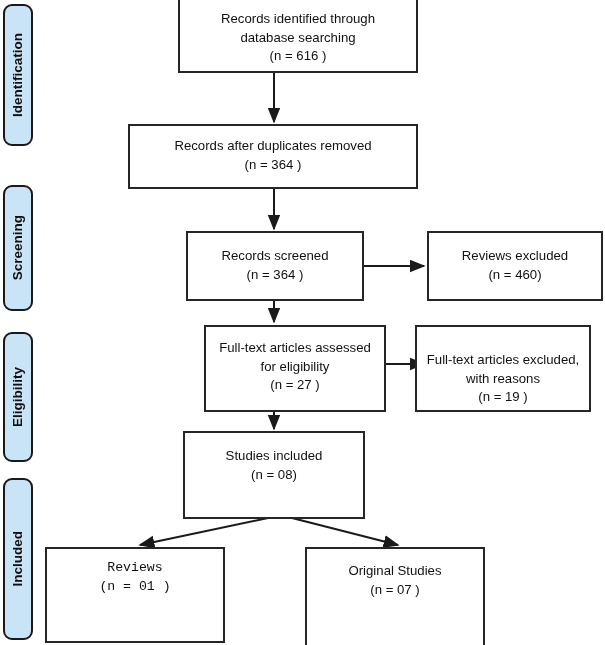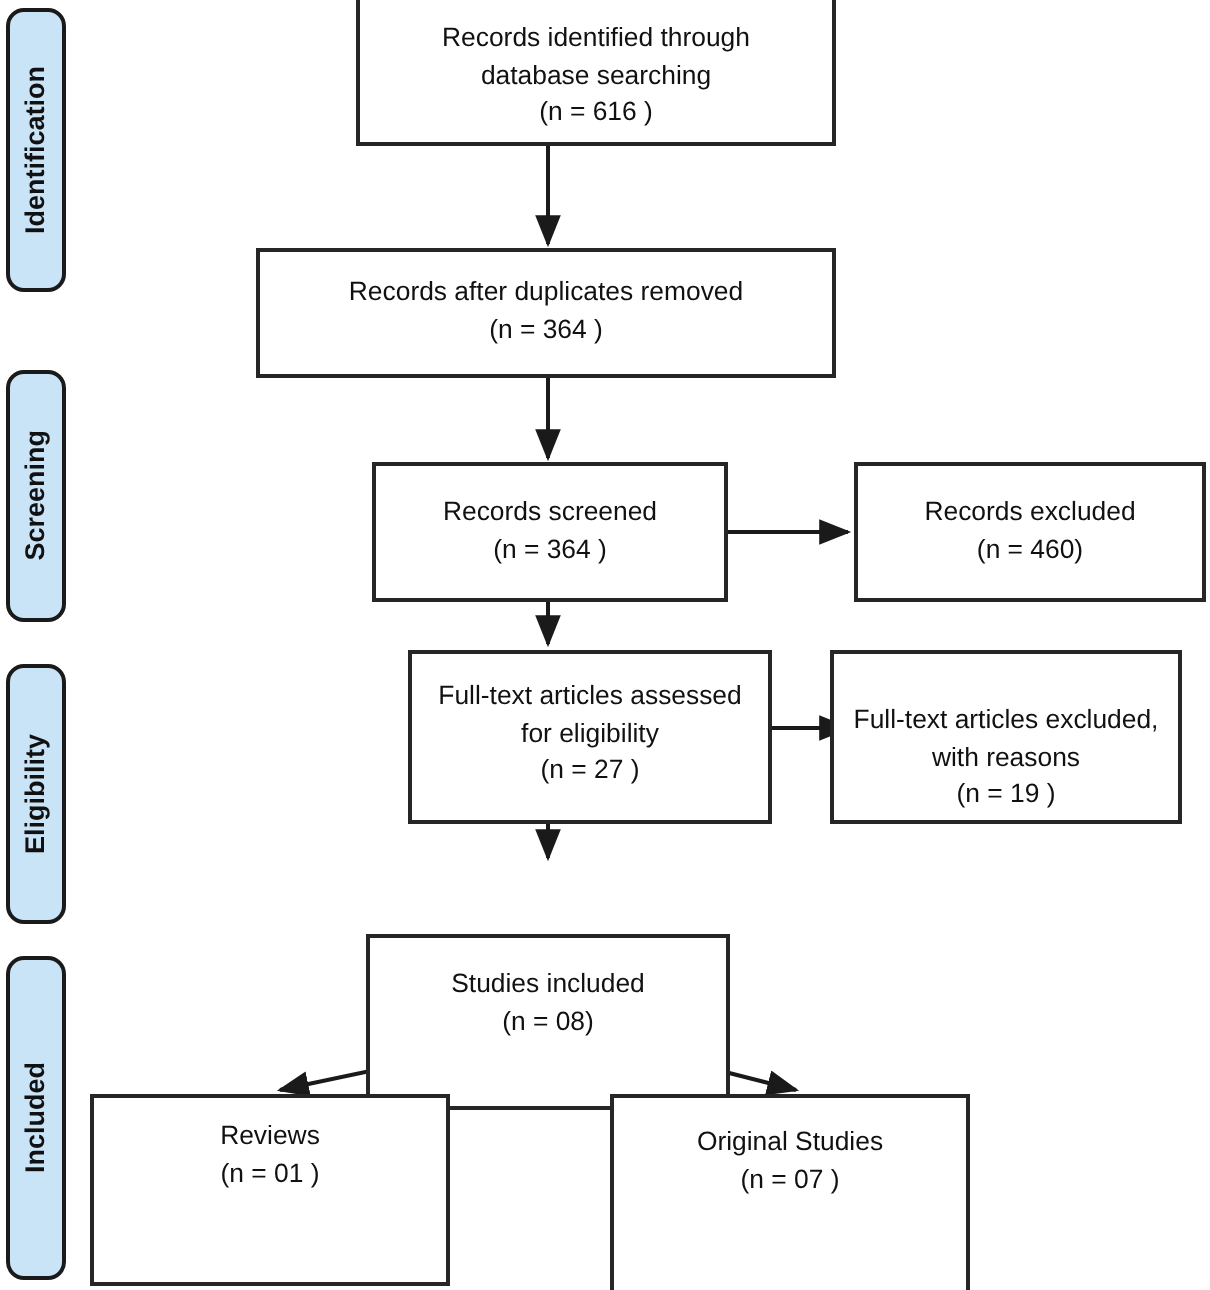--- a/index.html
+++ b/index.html
@@ -113,42 +113,42 @@
     <div class="line">Records after duplicates removed</div>
     <div class="line">(n = 364  )</div>
   </div>
 
   <div class="node" style="left:186px; top:231px; width:178px; height:70px; padding-top:14px;">
     <div class="line">Records screened</div>
     <div class="line">(n =  364 )</div>
   </div>
 
   <div class="node" style="left:427px; top:231px; width:176px; height:70px; padding-top:14px;">
-    <div class="line">Records excluded</div>
+    <div class="line">Reviews excluded</div>
     <div class="line">(n = 460)</div>
   </div>
 
   <div class="node" style="left:183px; top:325px; width:182px; height:87px; padding-top:12px;margin-left:21px;">
     <div class="line">Full-text articles assessed</div>
     <div class="line">for eligibility</div>
     <div class="line">(n = 27  )</div>
   </div>
 
   <div class="node" style="left:415px; top:325px; width:176px; height:87px; padding-top:24px;">
     <div class="line">Full-text articles excluded,</div>
     <div class="line">with reasons</div>
     <div class="line">(n =  19 )</div>
   </div>
 
-  <div class="node" style="left:183px; top:431px; width:182px; height:88px; padding-top:14px;margin-top:36px;">
+  <div class="node" style="left:183px; top:431px; width:182px; height:88px; padding-top:14px;">
     <div class="line">Studies included</div>
     <div class="line">(n = 08)</div>
   </div>
 
-  <div class="node" style="left:45px; top:547px; width:180px; height:96px; ">
+  <div class="node" style="left:45px; top:547px; width:180px; height:96px; font-family:Liberation Mono, monospace;">
     <div class="line">Reviews</div>
     <div class="line">(n = 01 )</div>
   </div>
 
   <div class="node" style="left:305px; top:547px; width:180px; height:120px; padding-top:13px;">
     <div class="line">Original Studies</div>
     <div class="line">(n =  07 )</div>
   </div>
 
 </div>

